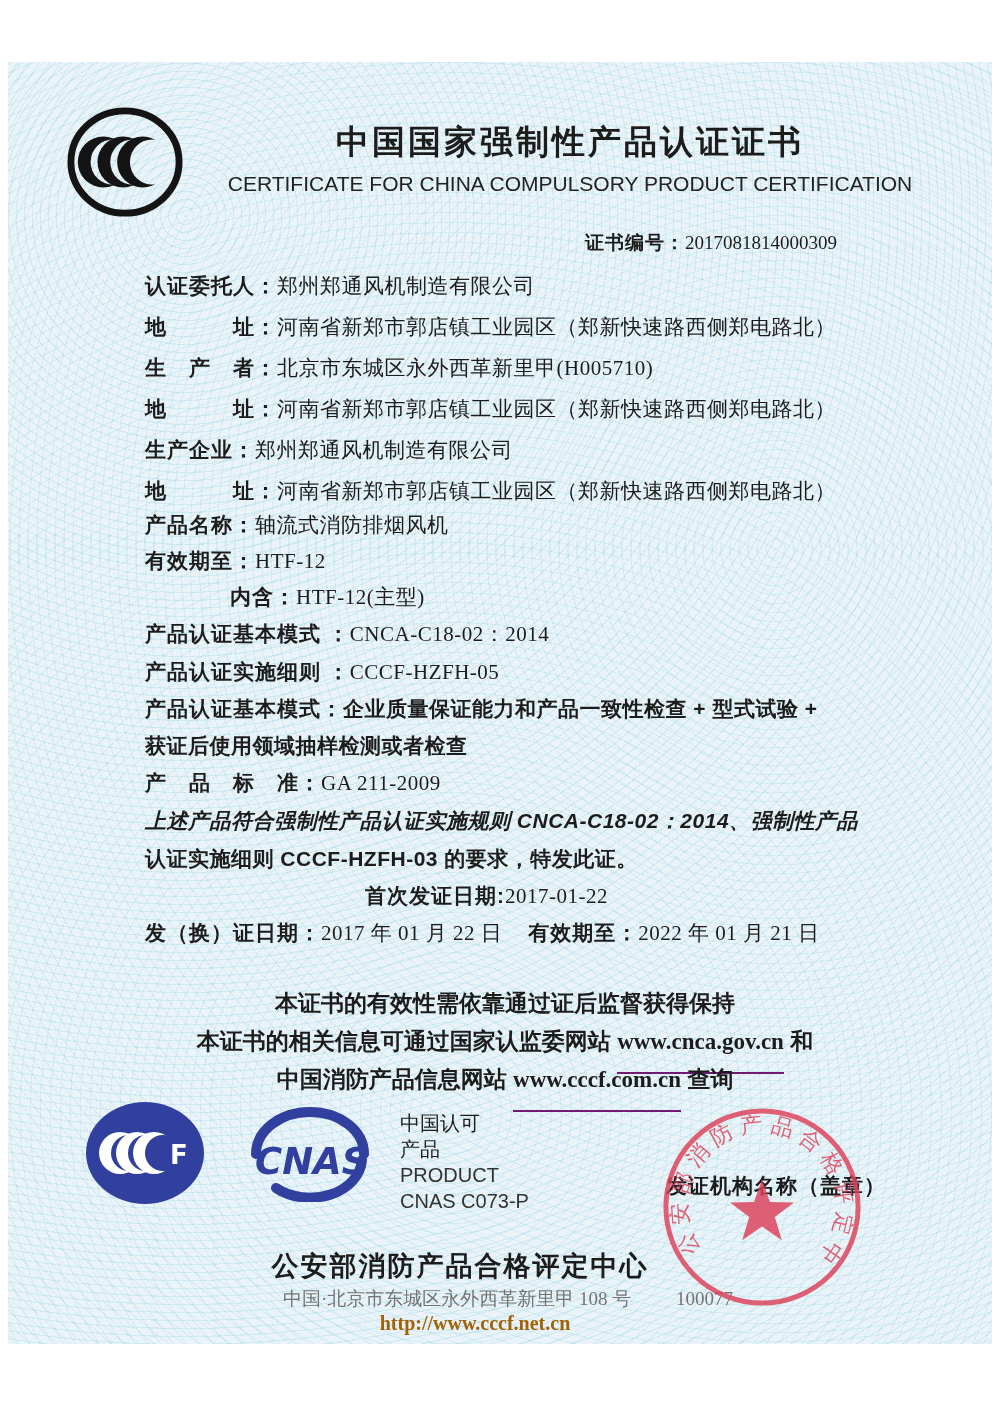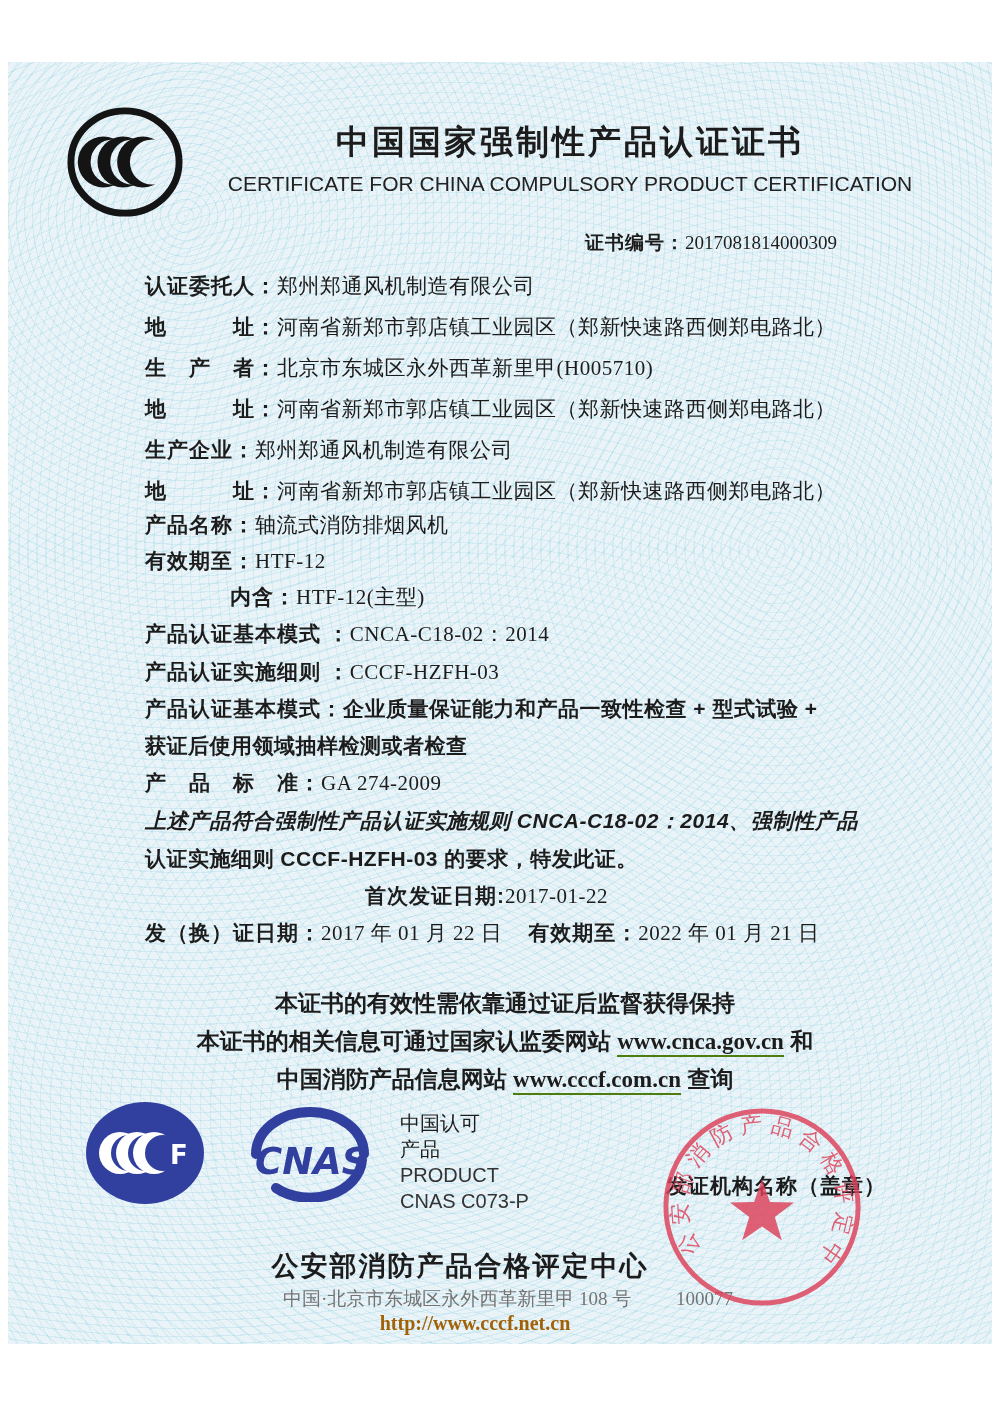--- a/index.html
+++ b/index.html
@@ -22,21 +22,21 @@
   .certno{font-size:19px;font-family:"Liberation Serif",serif;}
   .certno .lbl{font-family:Liberation Serif, serif;font-weight:700;}
   .row{position:absolute;left:145px;white-space:nowrap;font-size:21px;text-align:center;}
   .lbl{font-family:"Liberation Sans",sans-serif;font-weight:700;letter-spacing:1px;}
   .val{font-family:"Liberation Serif",serif;letter-spacing:.5px;}
   .val.boldish{font-family:"Liberation Sans",sans-serif;font-weight:700;}
   .stmt{position:absolute;left:145px;font-size:21px;font-weight:700;
         font-family:"Liberation Sans",sans-serif;letter-spacing:.5px;white-space:nowrap;}
   .notice{position:absolute;left:0;width:1010px;text-align:center;font-size:23px;font-weight:700;
           font-family:"Liberation Sans",sans-serif;white-space:nowrap;}
-  .notice .url{font-family:"Liberation Serif",serif;font-weight:600;border-bottom:2px solid #4d7c0f;padding-bottom:1px;}
+  .notice .url{font-family:"Liberation Serif",serif;font-weight:600;border-bottom:2px solid #701a75;padding-bottom:18px;}
   .accred{position:absolute;left:400px;top:1110px;font-size:20px;line-height:26px;}
   .accred .cjk{font-family:"Liberation Serif",serif;}
   .accred .lat{font-family:"Liberation Sans",sans-serif;color:#333;}
   .stamp-label{position:absolute;left:666px;top:1172px;font-size:21px;font-weight:700;
                font-family:"Liberation Serif",serif;z-index:2;white-space:nowrap;letter-spacing:1px;}
   .stampsvg{position:absolute;left:657px;top:1102px;z-index:3;}
   .seal-stroke{stroke:var(--seal-red,#dd4059);fill:none;}
   .seal-fill{fill:var(--seal-red,#dd4059);}
   .issuer-name{position:absolute;left:0;top:1248px;width:920px;text-align:center;
                font-size:27px;font-weight:700;letter-spacing:2px;font-family:"Liberation Sans",sans-serif;}
@@ -100,30 +100,30 @@
 <div class="row" style="top:547px;">
   <span class="lbl">有效期至：</span><span class="val">HTF-12</span>
 </div>
 <div class="row" style="top:583px;left:230px;">
   <span class="lbl">内含：</span><span class="val">HTF-12(主型)</span>
 </div>
 <div class="row" style="top:620px;">
   <span class="lbl">产品认证基本模式 ：</span><span class="val">CNCA-C18-02：2014</span>
 </div>
 <div class="row" style="top:658px;">
-  <span class="lbl">产品认证实施细则 ：</span><span class="val">CCCF-HZFH-03</span>
+  <span class="lbl">产品认证实施细则 ：</span><span class="val">CCCF-HZFH-05</span>
 </div>
 <div class="row" style="top:695px;">
   <span class="lbl">产品认证基本模式：</span><span class="val boldish">企业质量保证能力和产品一致性检查 + 型式试验 +</span>
 </div>
 <div class="row" style="top:732px;">
   <span class="val boldish">获证后使用领域抽样检测或者检查</span>
 </div>
 <div class="row" style="top:769px;">
-  <span class="lbl">产　品　标　准：</span><span class="val">GA 274-2009</span>
+  <span class="lbl">产　品　标　准：</span><span class="val">GA 211-2009</span>
 </div>
 
 <div class="stmt" style="top:807px;font-style:italic;">上述产品符合强制性产品认证实施规则 CNCA-C18-02：2014、强制性产品</div>
 <div class="stmt" style="top:845px;">认证实施细则 CCCF-HZFH-03 的要求，特发此证。</div>
 
 <div class="row" style="top:882px;left:365px;">
   <span class="lbl">首次发证日期:</span><span class="val">2017-01-22</span>
 </div>
 <div class="row" style="top:919px;">
   <span class="lbl">发（换）证日期：</span><span class="val">2017 年 01 月 22 日</span><span style="display:inline-block;width:26px;"></span><span class="lbl">有效期至：</span><span class="val">2022 年 01 月 21 日</span>

